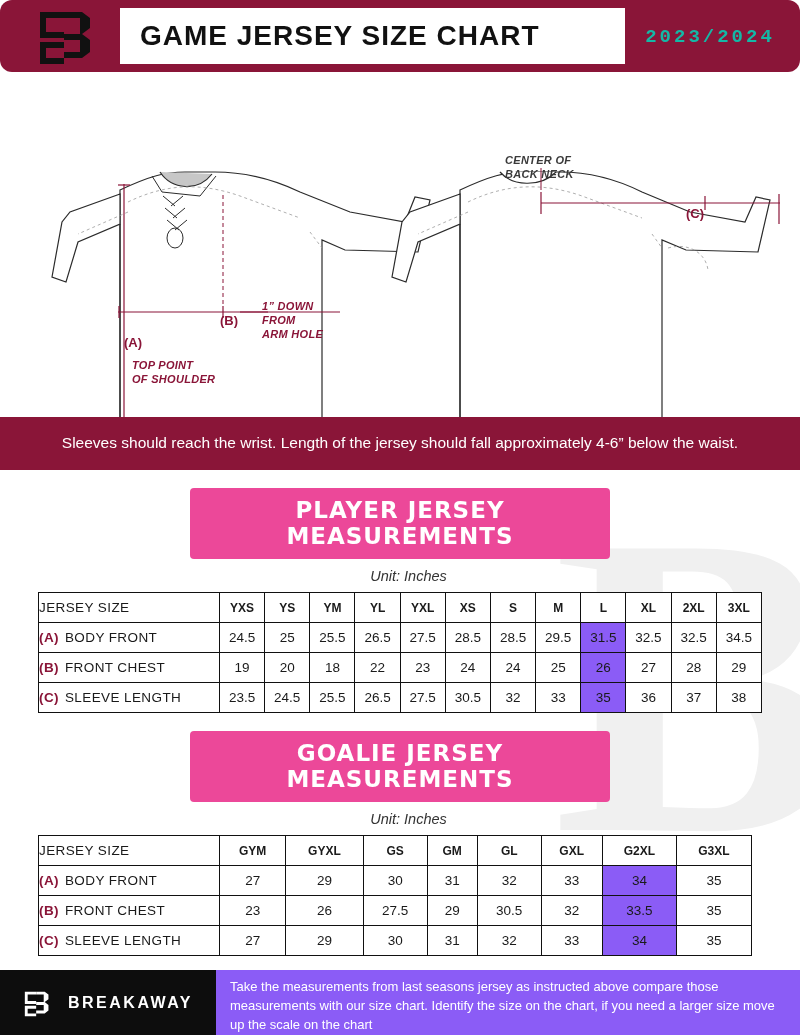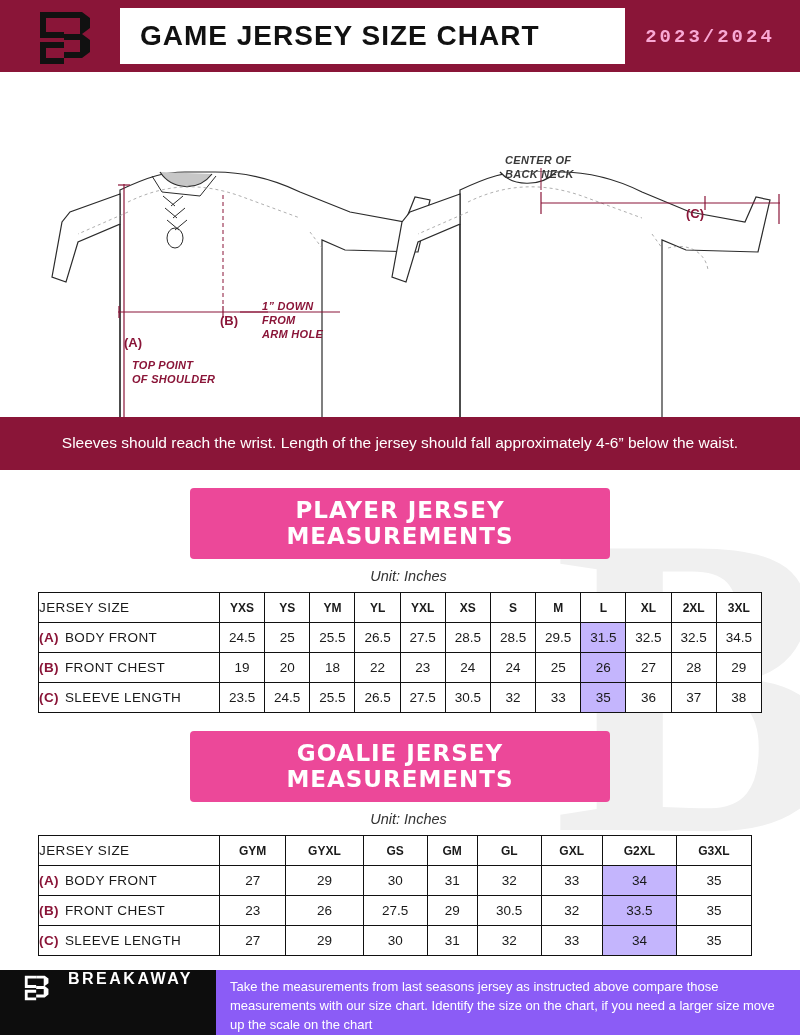--- a/index.html
+++ b/index.html
@@ -24,20 +24,21 @@
     z-index:0;
     user-select:none;
   }
 
   
   .header{
     position:relative;
     height:72px;
     background:#8a1538;
     z-index:2;
+    border-radius:12px;
   }
   .header-white{
     position:absolute;
     left:120px;right:175px;top:8px;bottom:8px;
     background:#ffffff;
   }
   .header-title{
     position:absolute;
     left:140px;top:20px;
     font-size:28px;
@@ -46,21 +47,21 @@
     color:#111;
   }
   .header-year{
     position:absolute;
     right:10px;top:26px;
     width:160px;
     text-align:center;
     font-size:19px;
     font-weight:bold;
     letter-spacing:3px;
-    color:#f9a8d4;
+    color:#14b8a6;
     font-family:"Liberation Mono",monospace;
   }
   .logo-b{
     position:absolute;
     left:34px;top:8px;
     width:72px;height:56px;
     z-index:3;
   }
 
   
@@ -149,36 +150,36 @@
     letter-spacing:.4px;
     font-size:13.5px;
     width:178px;
   }
   td.rowhead .tag{
     color:#8a1538;
     font-weight:bold;
     margin-right:6px;
   }
   th.rowhead{font-weight:normal;}
-  td.hl{background:#c4b5fd;}
+  td.hl{background:#8b5cf6;}
   .noborder{border:none;background:transparent;}
 
   
   .footer{
     position:absolute;
     left:0;bottom:0;
     width:800px;height:65px;
     background:#ffffff;
     z-index:3;
   }
   .footer-left{
     position:absolute;left:0;top:0;
     width:216px;height:65px;
     background:#0d0d0d;
-    display:flex;align-items:flex-start;
+    display:flex;align-items:center;
   }
   .footer-logo{margin-left:22px;width:34px;height:34px;}
   .footer-brand{
     color:#fff;font-size:16px;letter-spacing:2.5px;
     margin-left:12px;font-weight:bold;
   }
   .footer-right{
     position:absolute;left:216px;top:0;
     width:584px;height:65px;
     background:#8b5cf6;

